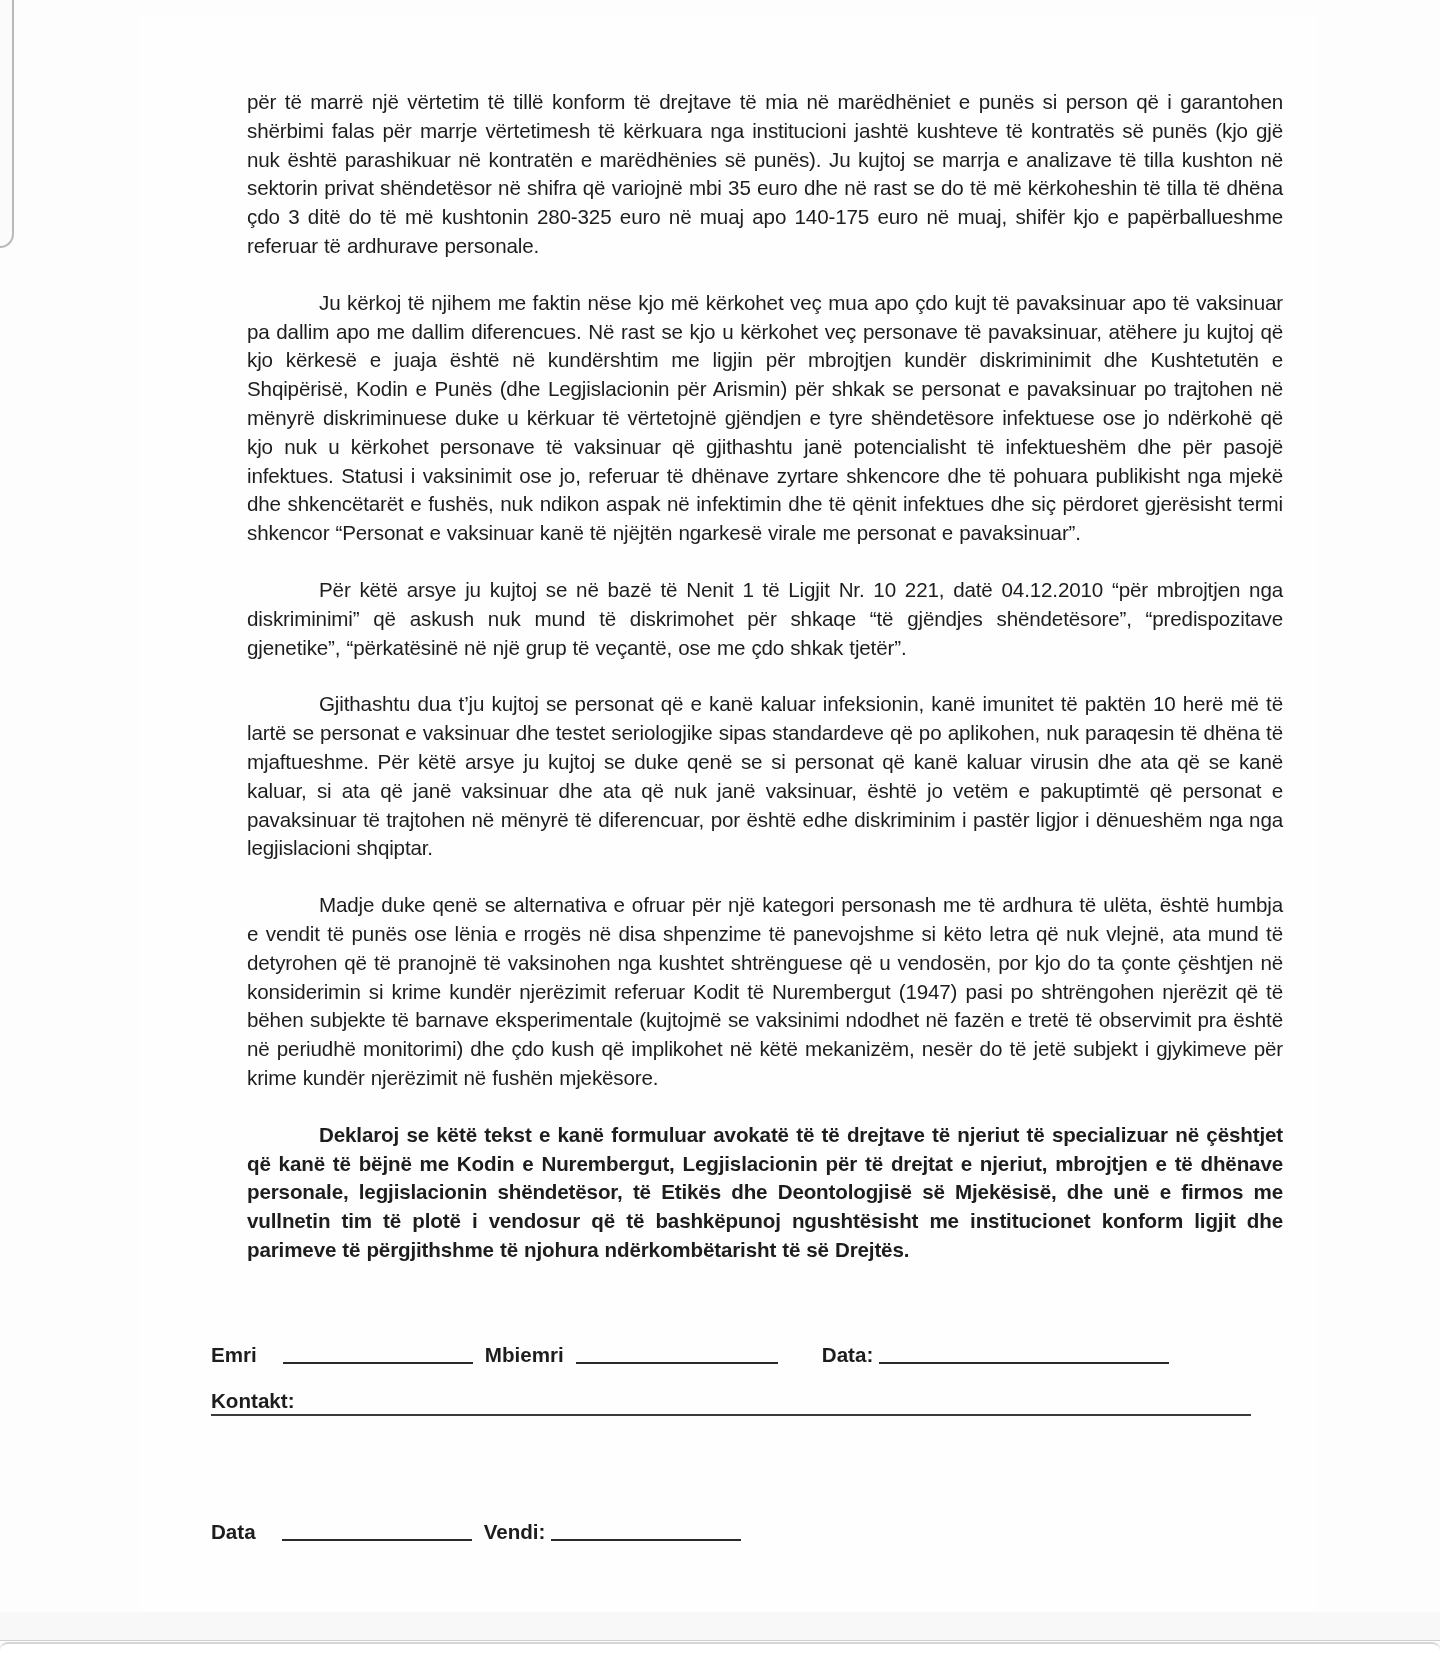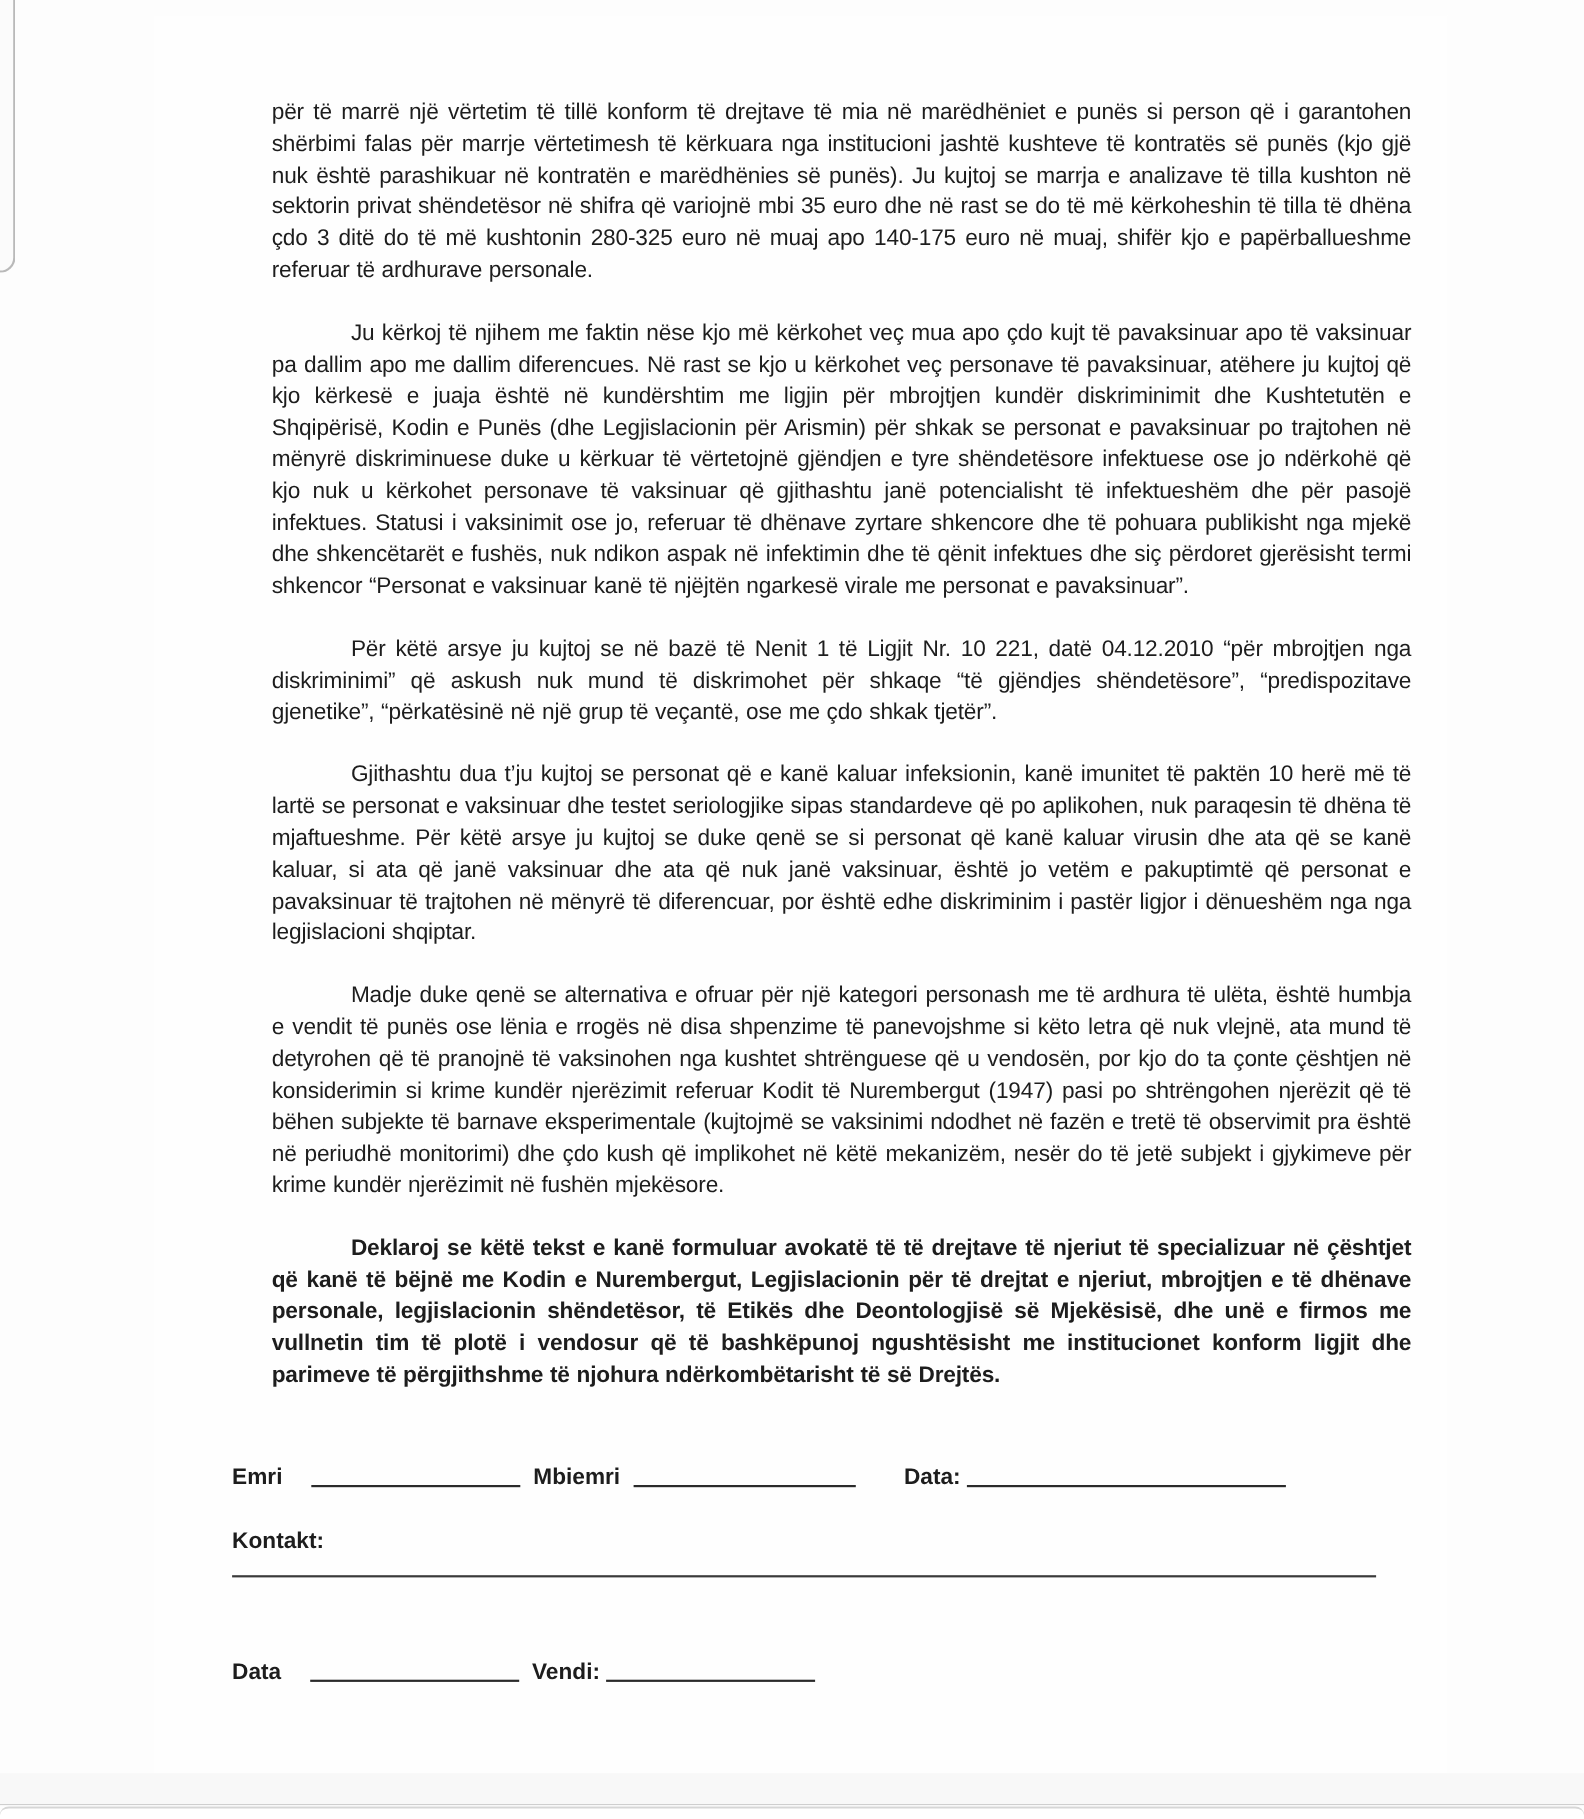--- a/index.html
+++ b/index.html
@@ -76,20 +76,21 @@
       font-weight: bold;
     }
     .sig-row {
       position: absolute;
       left: 211px;
       display: flex;
       align-items: flex-end;
       font-weight: bold;
       font-size: 20.6px;
       line-height: 26px;
+      margin-top: 12px;
     }
     .sig-label {
       white-space: nowrap;
     }
     .sig-line {
       display: inline-block;
       border-bottom: 2.5px solid #2a2a2a;
       height: 18px;
       margin-bottom: 4px;
     }
@@ -97,21 +98,21 @@
     .row-data { top: 1507px; }
     .kontakt-row {
       position: absolute;
       left: 211px;
       top: 1388px;
       width: 1040px;
       font-weight: bold;
       font-size: 20.6px;
       line-height: 26px;
       border-bottom: 2.5px solid #3a3a3a;
-      padding-bottom: 18px;
+      padding-bottom: 0;
       box-sizing: border-box;
     }
   </style>
 </head>
 <body>
 
 <div class="left-card-edge"></div>
 
 <div class="page"></div>
 

